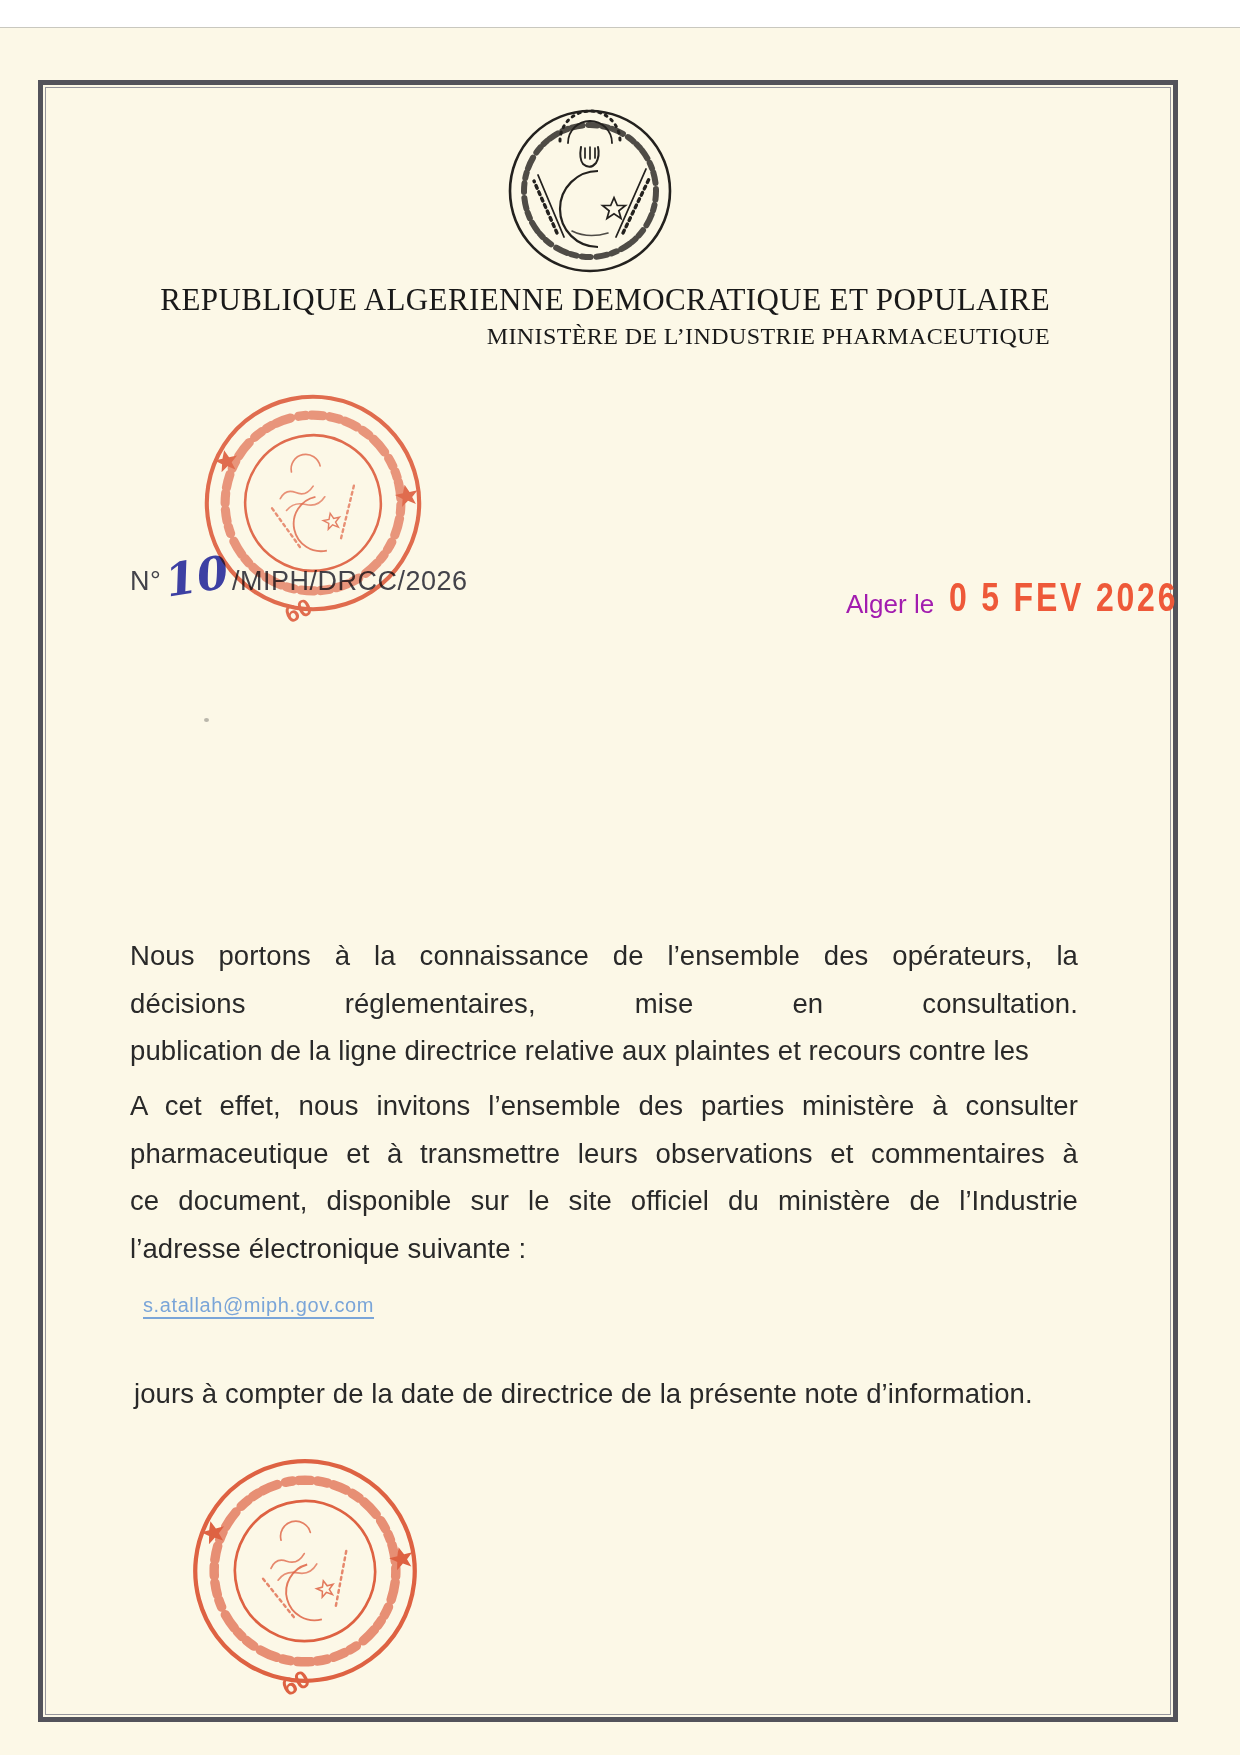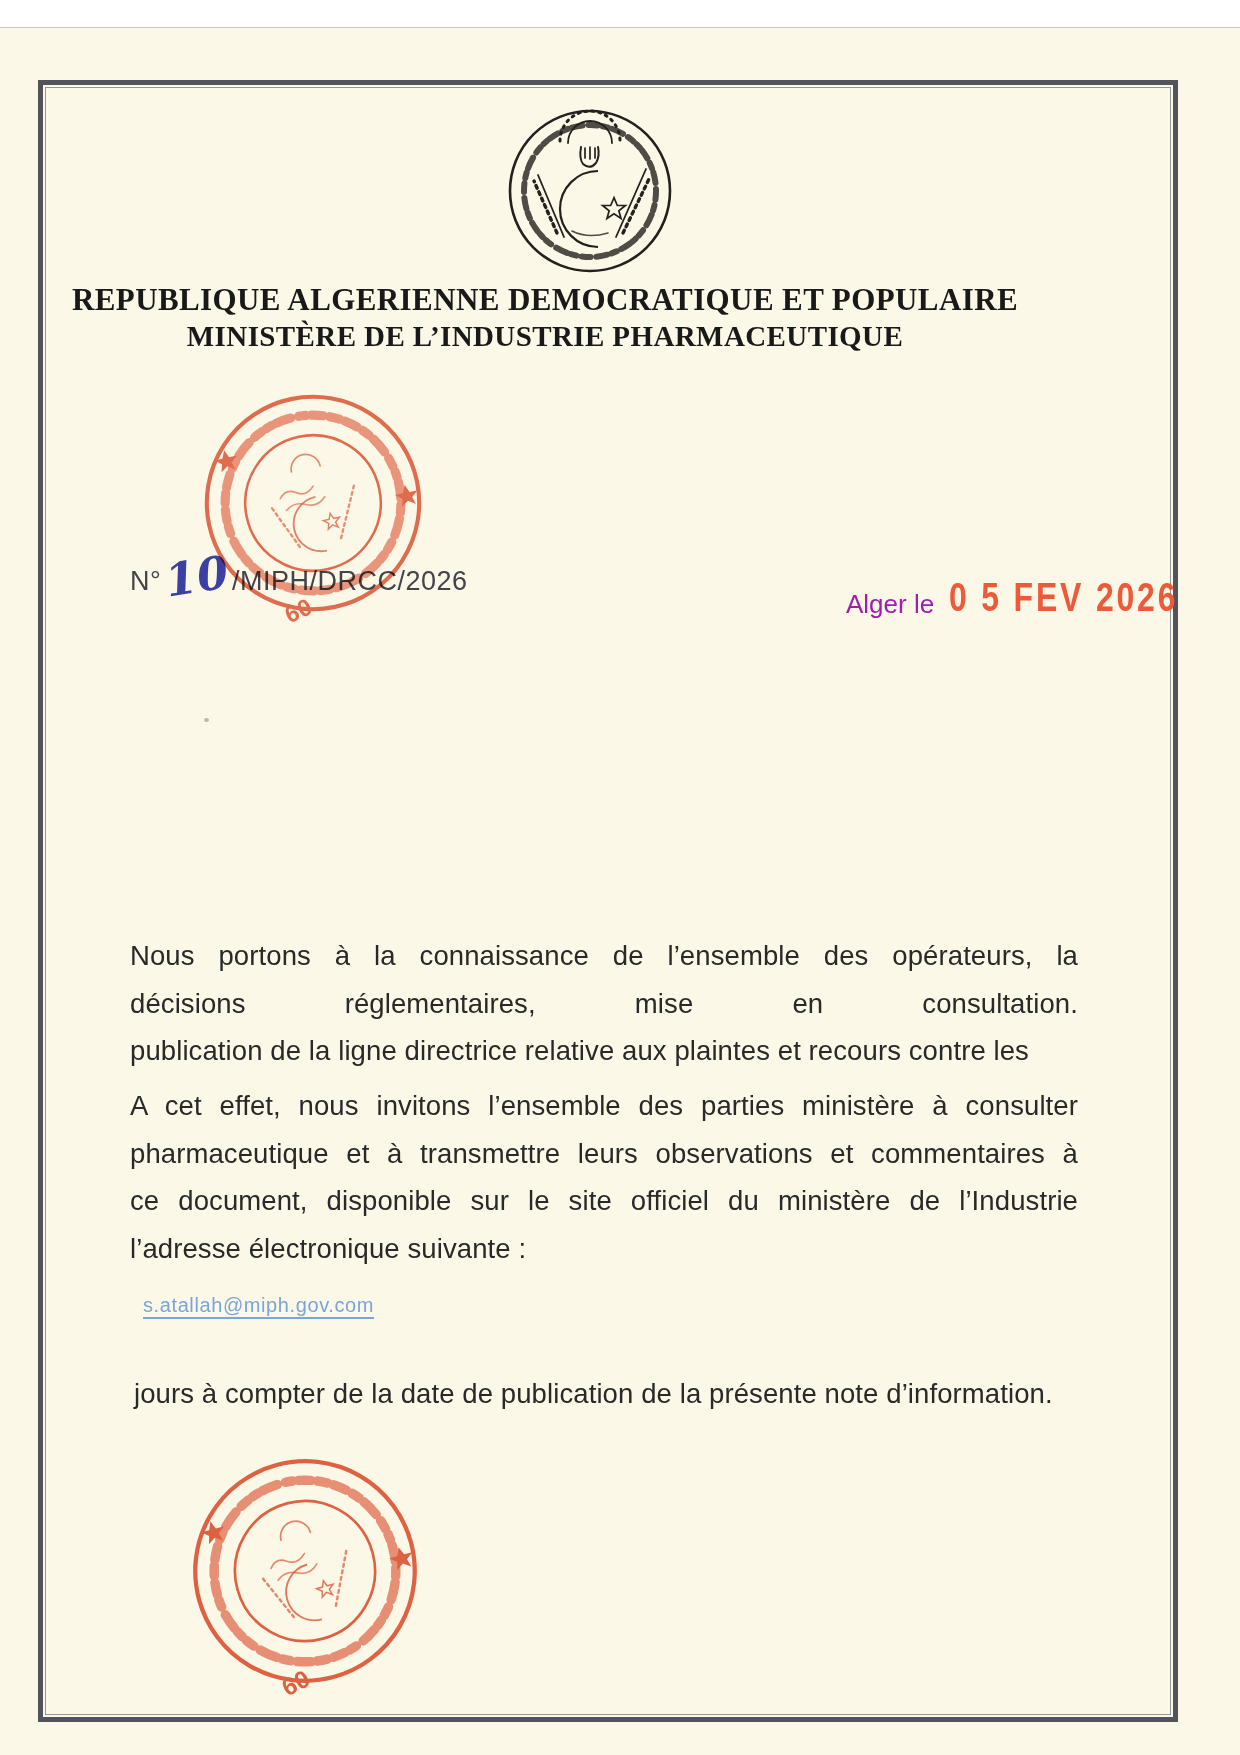--- a/index.html
+++ b/index.html
@@ -23,25 +23,25 @@
     position: absolute; left: 38px; top: 80px; width: 1140px; height: 1642px;
     border: 5px solid #53535b; z-index: 1;
   }
   .frame-inner {
     position: absolute; inset: 2px;
     border: 1px solid #95959c;
   }
   .emblem { position: absolute; left: 498px; top: 104px; z-index: 2; }
   .title-block {
     position: absolute; left: 40px; top: 281px; width: 1010px;
-    text-align: center; z-index: 2;
-    font-family: "Liberation Serif", serif; font-weight: bold; color: #191919;
+    text-align: right; z-index: 2;
+    font-family: "Liberation Serif", serif; font-weight: normal; color: #191919;
   }
   .title-line1 { font-size: 31px; letter-spacing: .4px; line-height: 37px; }
-  .title-line2 { font-size: 29px; letter-spacing: .4px; line-height: 37px; }
+  .title-line2 { font-size: 24px; letter-spacing: .4px; line-height: 37px; }
   .stamp { position: absolute; color: #dd4f30; mix-blend-mode: multiply; z-index: 4; }
   .stamp-1 { left: 194px; top: 384px; opacity: .82; transform: rotate(-12deg); }
   .stamp-2 { left: 182px; top: 1448px; opacity: .88; transform: rotate(-15deg); }
   .ref-line {
     position: absolute; left: 130px; top: 566px; z-index: 2;
     font-size: 27px; color: #43434a; letter-spacing: .5px; white-space: nowrap;
   }
   .ref-number {
     display: inline-block;
     font-family: "DejaVu Serif", serif; font-style: italic; font-weight: bold;
@@ -166,21 +166,21 @@
       <div class="line">pharmaceutique et à transmettre leurs observations et commentaires à</div>
       <div class="line">ce document, disponible sur le site officiel du ministère de l’Industrie</div>
       <div class="line">l’adresse électronique suivante :</div>
     </div>
 
   <div class="email-line">
     <span class="email">s.atallah@miph.gov.com</span>
   </div>
 
   <div class="para para-3">
-      <div class="line">jours à compter de la date de publication de la présente note d’information.</div>
+      <div class="line">jours à compter de la date de directrice de la présente note d’information.</div>
     </div>
 
   <svg class="stamp stamp-2" width="246" height="246" viewBox="-130 -130 260 260">
     <use href="#stampArt"></use>
     <text x="0" y="0" transform="translate(-28,100) rotate(168)" fill="currentColor" stroke="none" font-family="Liberation Sans, sans-serif" font-size="26" font-weight="bold">09</text>
   </svg>
 
 </div>
 
 </body></html>

